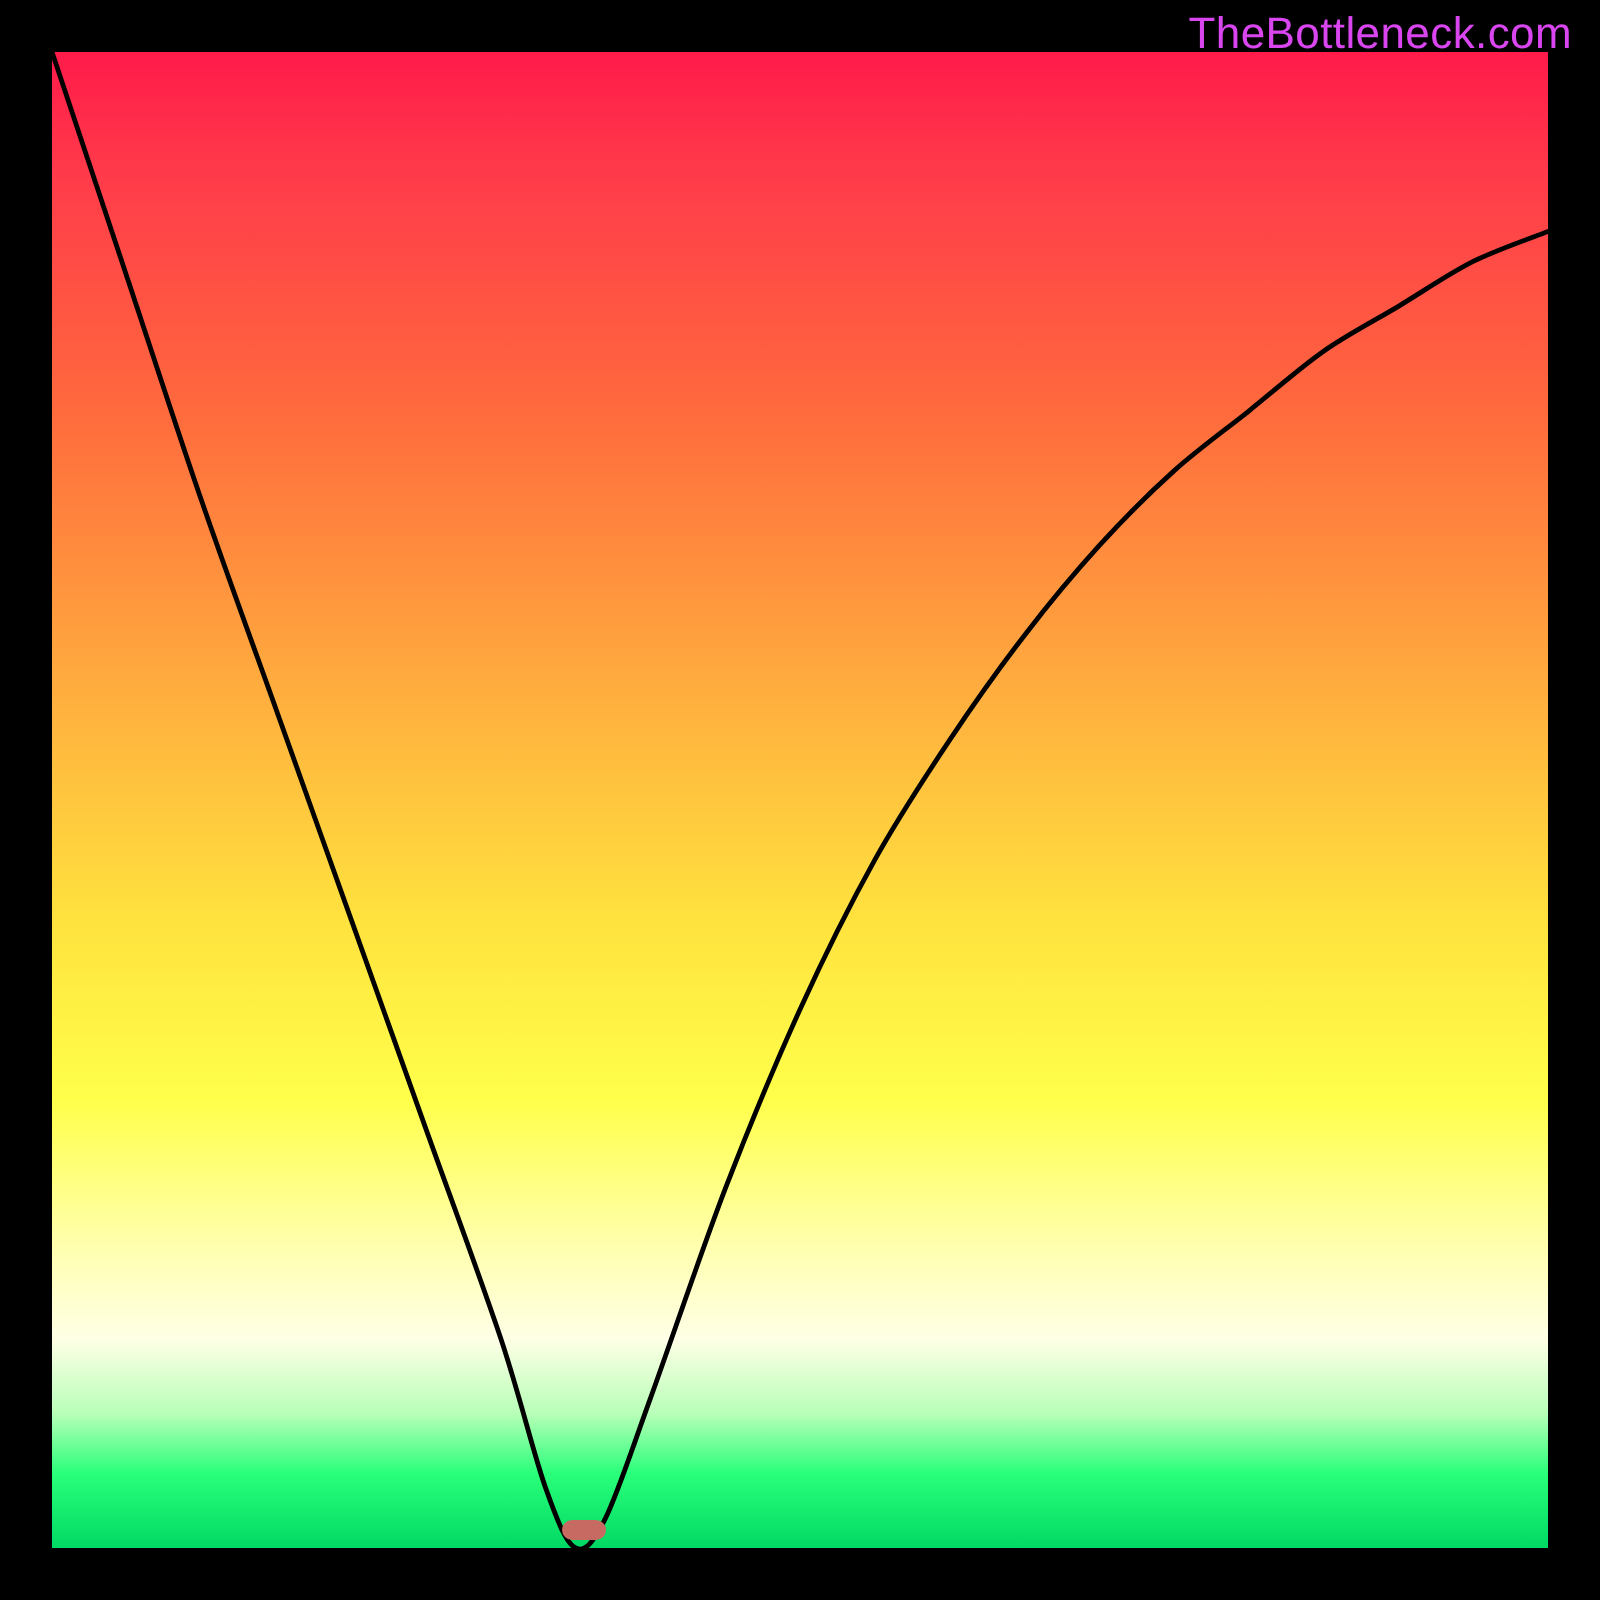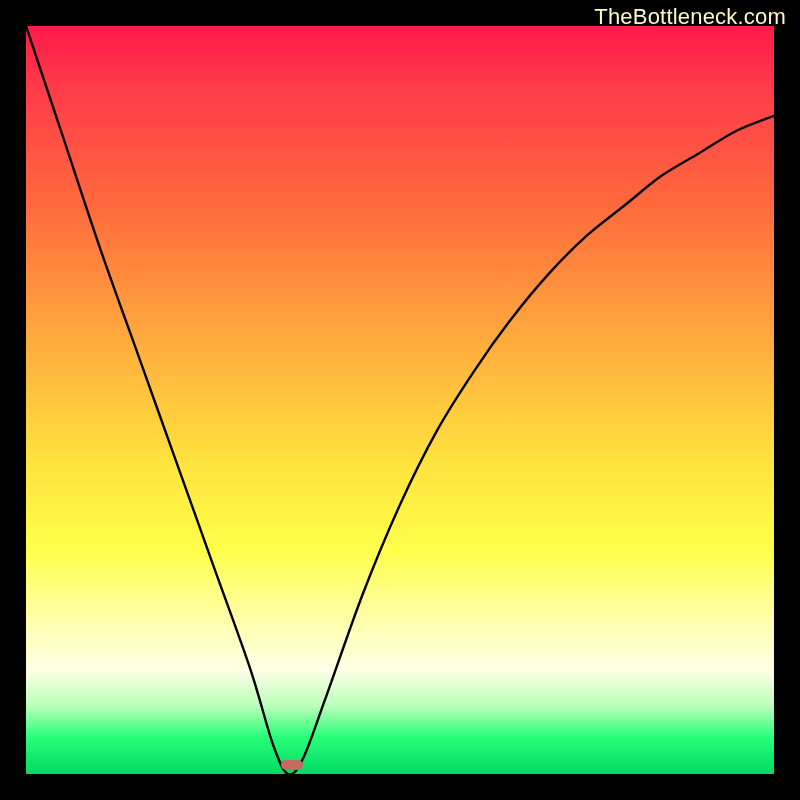--- a/index.html
+++ b/index.html
@@ -28,21 +28,21 @@
       #ffffe6 86%,
       #b8ffb8 91%,
       #2aff7a 95%,
       #00d964 100%
     );
   }
   .watermark {
     position: absolute;
     top: 4px;
     right: 14px;
-    color: #fef9c3;
+    color: #d946ef;
     font-size: 22px;
     font-weight: 500;
     letter-spacing: 0.2px;
     user-select: none;
   }
   svg.curve {
     position: absolute;
     left: 0;
     top: 0;
     width: 748px;

